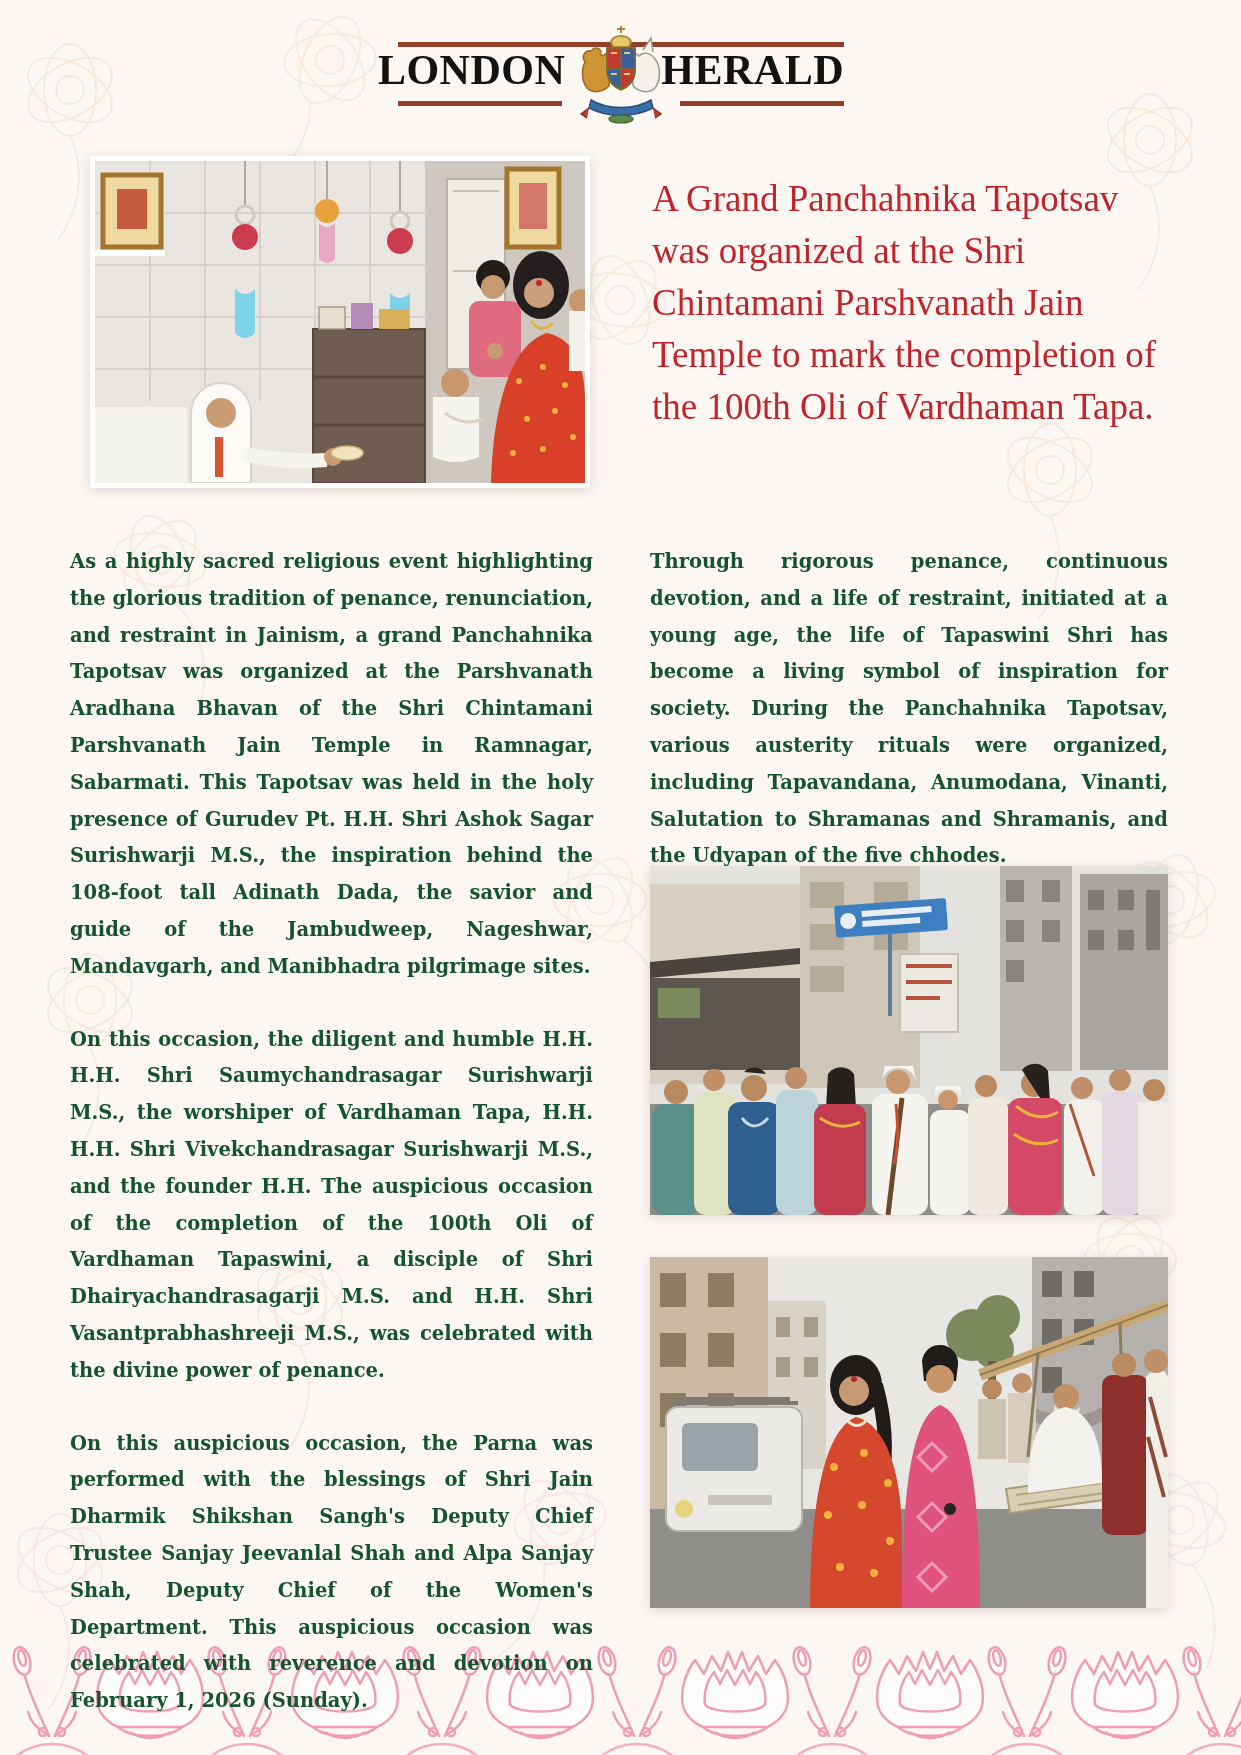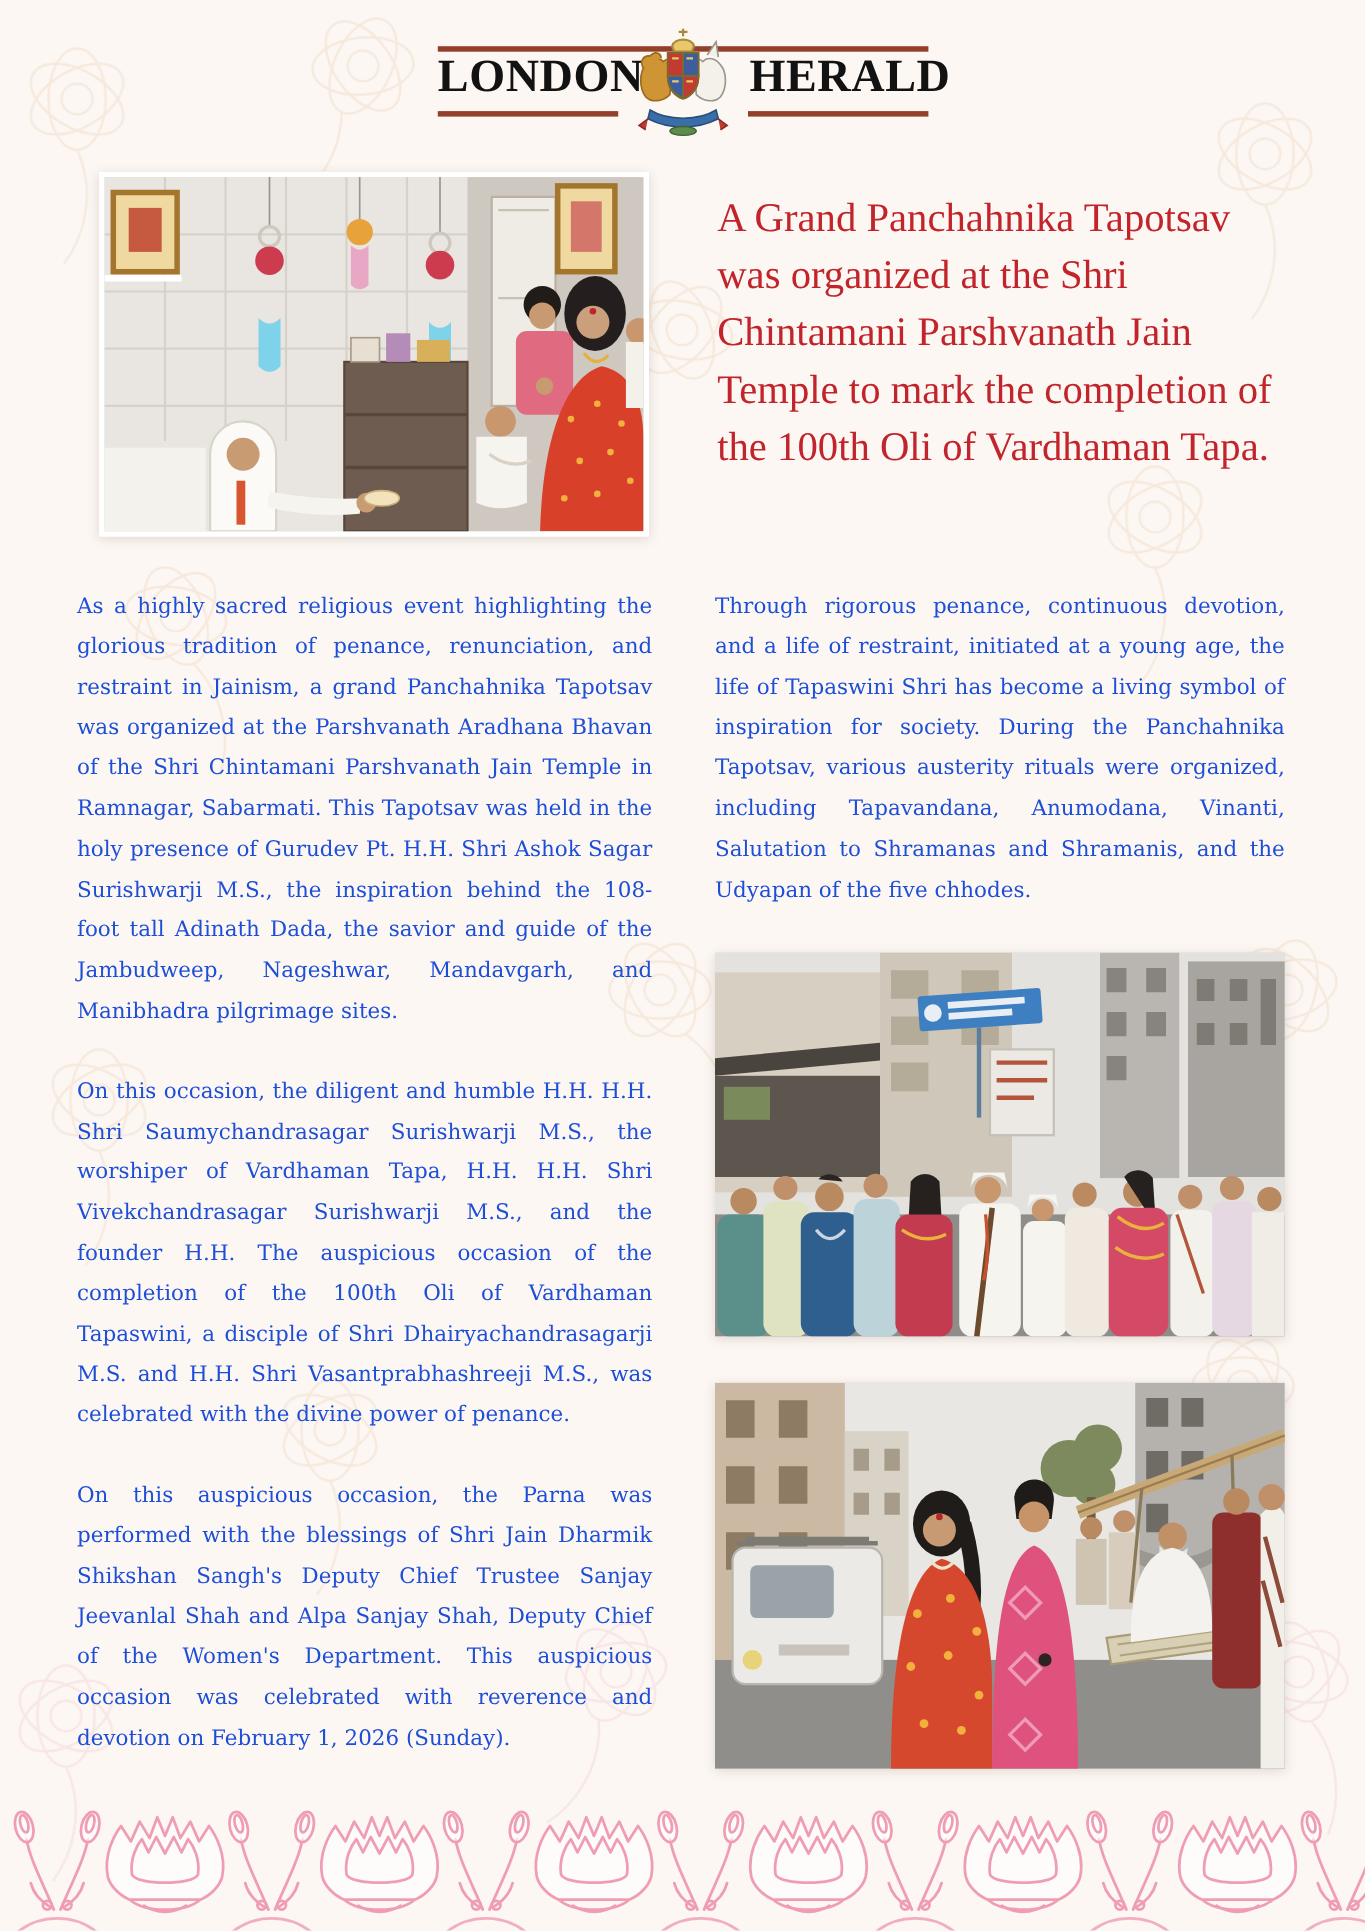--- a/index.html
+++ b/index.html
@@ -15,21 +15,21 @@
 
   
   .masthead{position:absolute;left:398px;top:30px;width:446px;height:86px;}
   .rule{position:absolute;left:0;width:100%;height:5px;background:#93402b;}
   .rule-top{top:12px;}
   .rule-bottom{top:71px;display:flex;background:none;}
   .rule-bottom .seg{height:5px;background:#93402b;flex:1;}
   .rule-bottom .gap{width:118px;height:5px;}
   .masthead-title{
     position:absolute;top:17px;left:0;width:100%;
-    display:flex;justify-content:space-between;align-items:center;column-gap:96px;
+    display:flex;justify-content:flex-end;align-items:center;column-gap:96px;
     font-family:"Liberation Serif", serif;font-weight:bold;
     font-size:42px;letter-spacing:.5px;color:#121212;line-height:1.1;
   }
   .crest{position:absolute;left:50%;top:-4px;transform:translateX(-50%);z-index:3;}
 
   
   .headline{
     position:absolute;left:652px;top:148px;width:512px;
     font-family:"Liberation Serif", serif;font-weight:normal;
     font-size:37px;line-height:52px;color:#c2242b;
@@ -37,23 +37,24 @@
 
   
   .photo{position:absolute;box-shadow:0 2px 10px rgba(90,60,50,.18);background:#ddd;}
   .photo svg{display:block;}
   .photo-ceremony{left:90px;top:156px;width:500px;height:332px;border:5px solid #ffffff;box-sizing:border-box;}
   .photo-procession{left:650px;top:866px;width:518px;height:349px;}
   .photo-palanquin{left:650px;top:1257px;width:518px;height:351px;}
 
   
   .col{
-    position:absolute;top:533px;
-    font-size:19.5px;line-height:36.8px;color:#1d4ed8;
+    position:absolute;top:544px;
+    font-size:19.5px;line-height:36.8px;color:#14532d;
     text-align:justify;
+    font-weight:bold;
   }
   .col p{margin:0 0 36px 0;}
   .col-left{left:70px;width:523px;}
   .col-right{left:650px;width:518px;}
 
   .border-svg{position:absolute;left:0;bottom:0;z-index:1;}
 </style>
 </head>
 <body>
 

